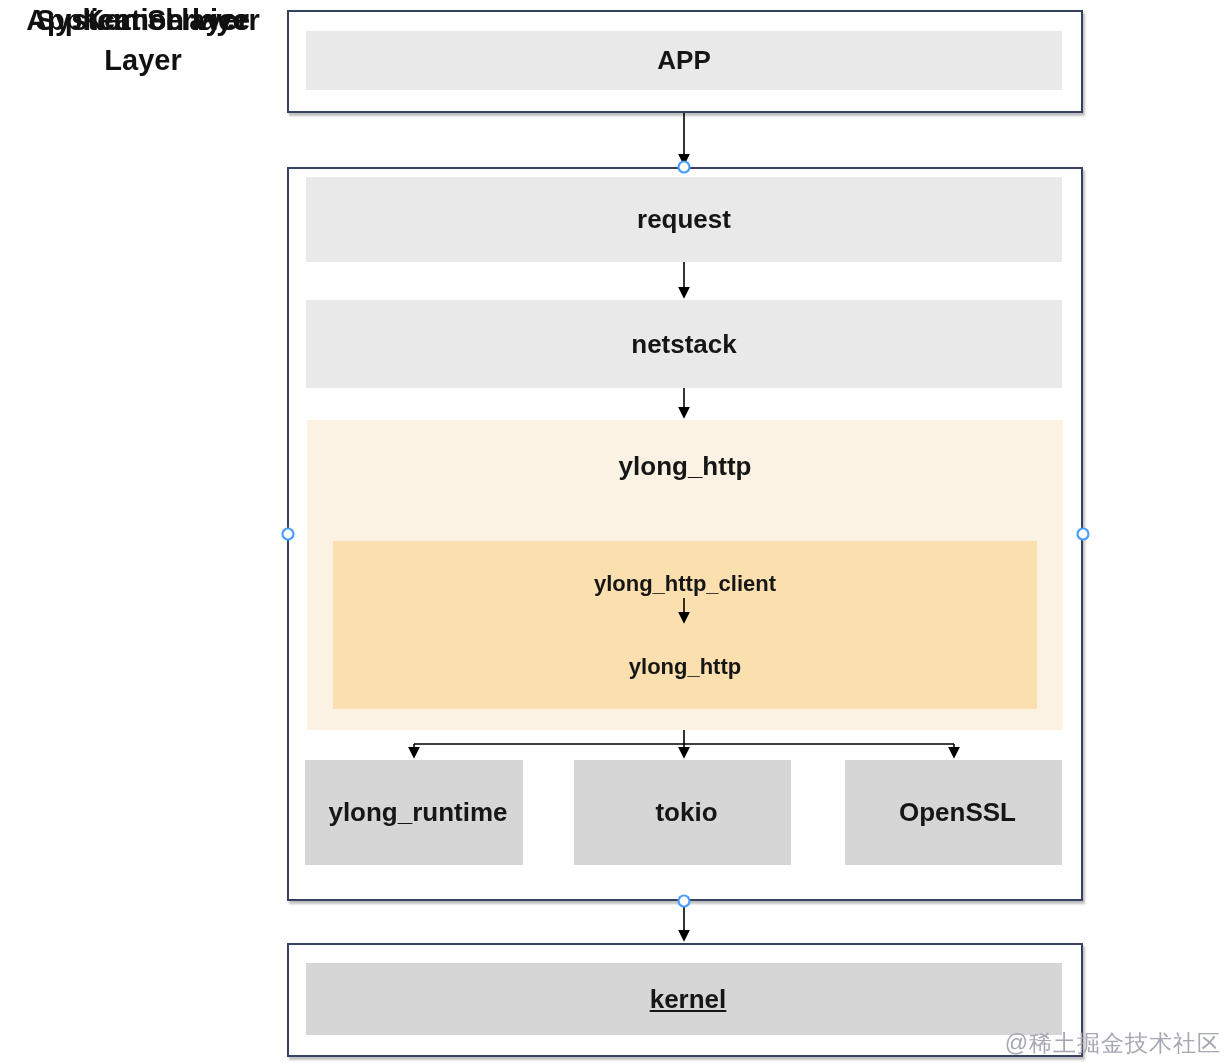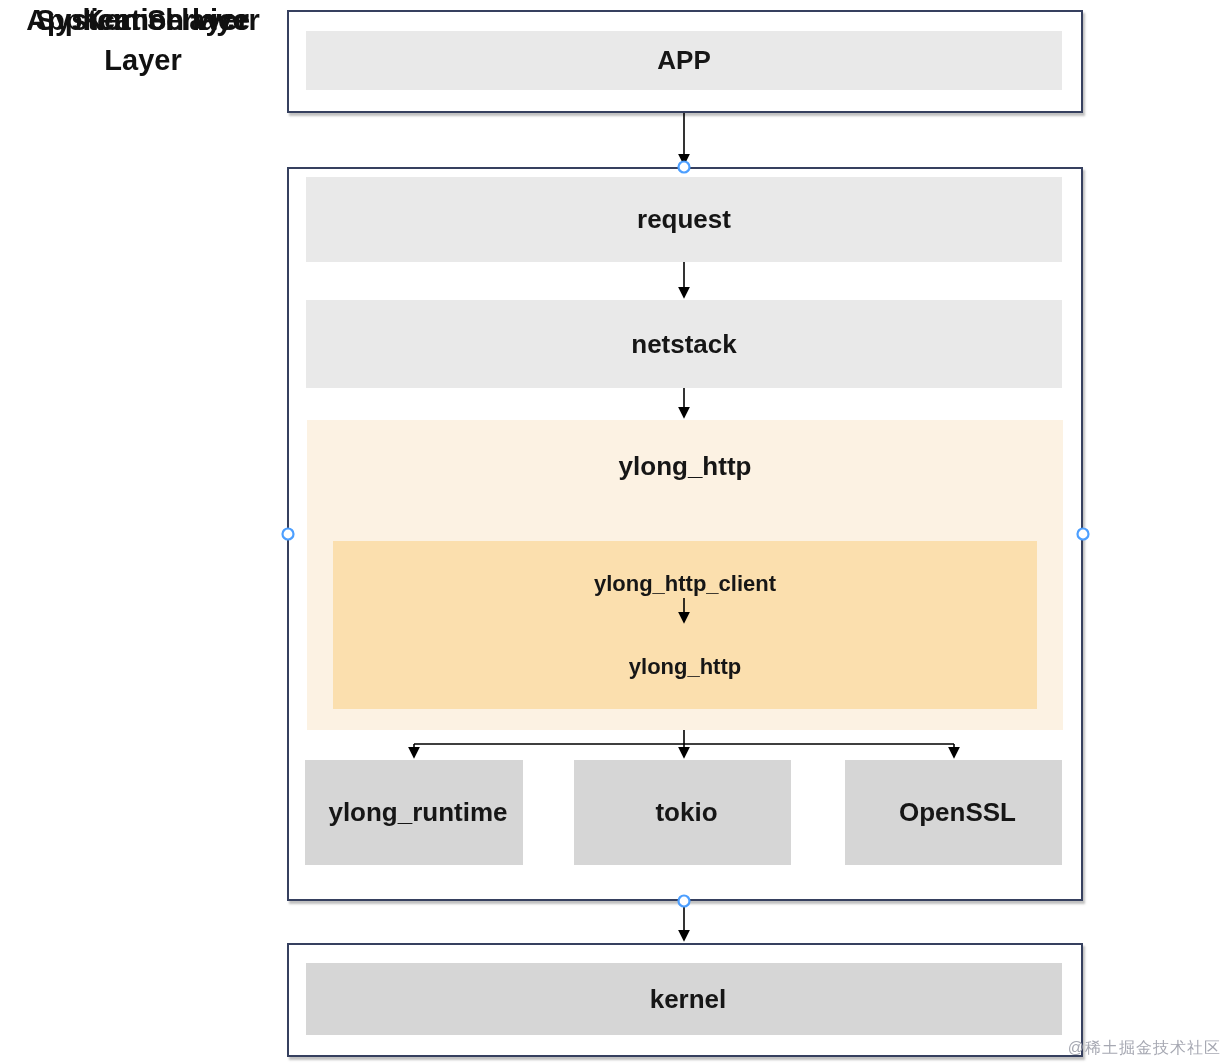--- a/index.html
+++ b/index.html
@@ -54,29 +54,29 @@
     display:flex; align-items:center; justify-content:center;
     font-weight:bold; font-size:26px; color:#161616;
   }
   .node-client     { left:333px; top:513px; width:704px; height:85px; font-size:22px;margin-top:28px; }
   .node-http-inner { left:333px; top:625px; width:704px; height:84px; font-size:22px; }
 
   .node-runtime { left:305px; top:760px; width:218px; height:105px; }
   .node-tokio   { left:574px; top:760px; width:217px; height:105px; }
   .node-openssl { left:845px; top:760px; width:217px; height:105px; }
 
-  .node-kernel  { left:306px; top:963px; width:756px; height:72px; }
+  .node-kernel  { left:306px; top:963px; width:756px; height:72px;text-decoration:underline; }
 
   .overlay {
     position:absolute; left:0; top:0; width:1224px; height:1063px;
     pointer-events:none;
   }
   .watermark {
     position:absolute; right:3px; bottom:4px;
-    font-size:16px; color:#a6a8b2; font-weight:normal;
+    font-size:23px; color:#a6a8b2; font-weight:normal;
     letter-spacing:1px;
   }
 </style>
 </head>
 <body>
 
 <div class="canvas">
 
   <div class="side-label app-label">Application layer</div>
   <div class="side-label service-label">System Service Layer</div>

